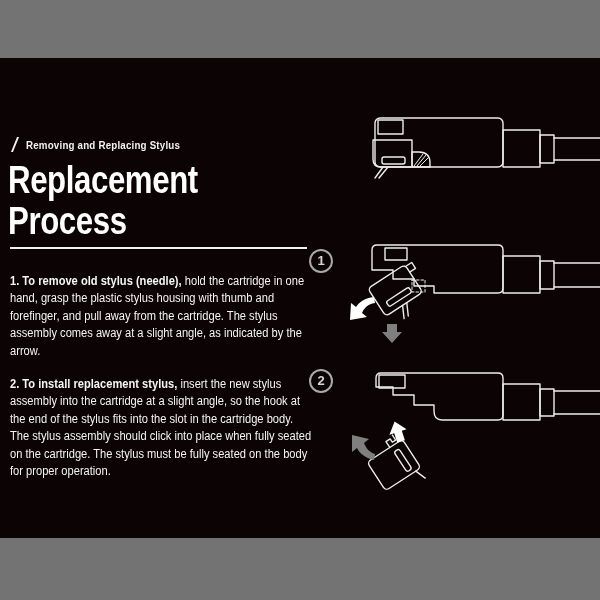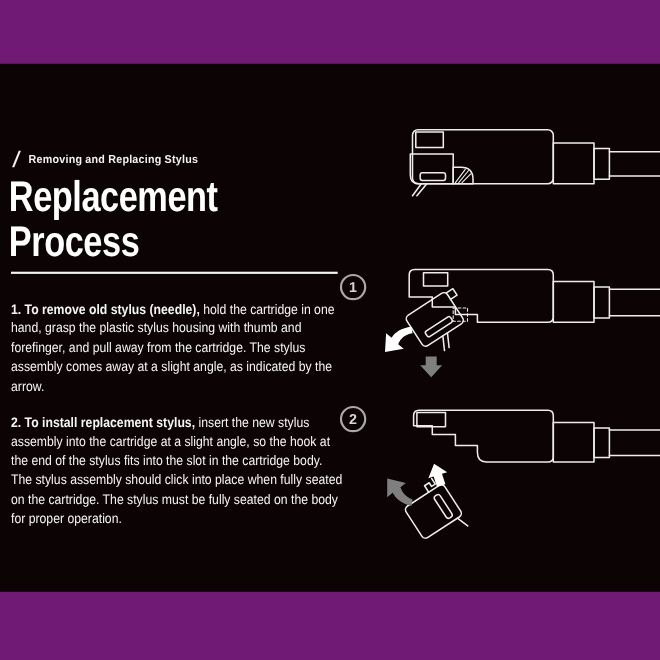--- a/index.html
+++ b/index.html
@@ -1,17 +1,17 @@
 <!DOCTYPE html>
 <html><head>
 <meta charset="utf-8">
 <style>
   html,body{margin:0;padding:0;background:#ffffff;}
   .canvas{
-    position:relative;width:600px;height:600px;background:#701a75;
+    position:relative;width:600px;height:600px;background:#737373;
     overflow:hidden;font-family:"Liberation Sans",sans-serif;
   }
   .panel{
     position:absolute;left:0;top:58px;width:600px;height:480px;
     background:#0c0404;
   }
   .abs{position:absolute;}
   .slash-icon{
     left:14px;top:79px;width:2px;height:15px;background:#f2f2f2;
     transform:skewX(-22deg);

